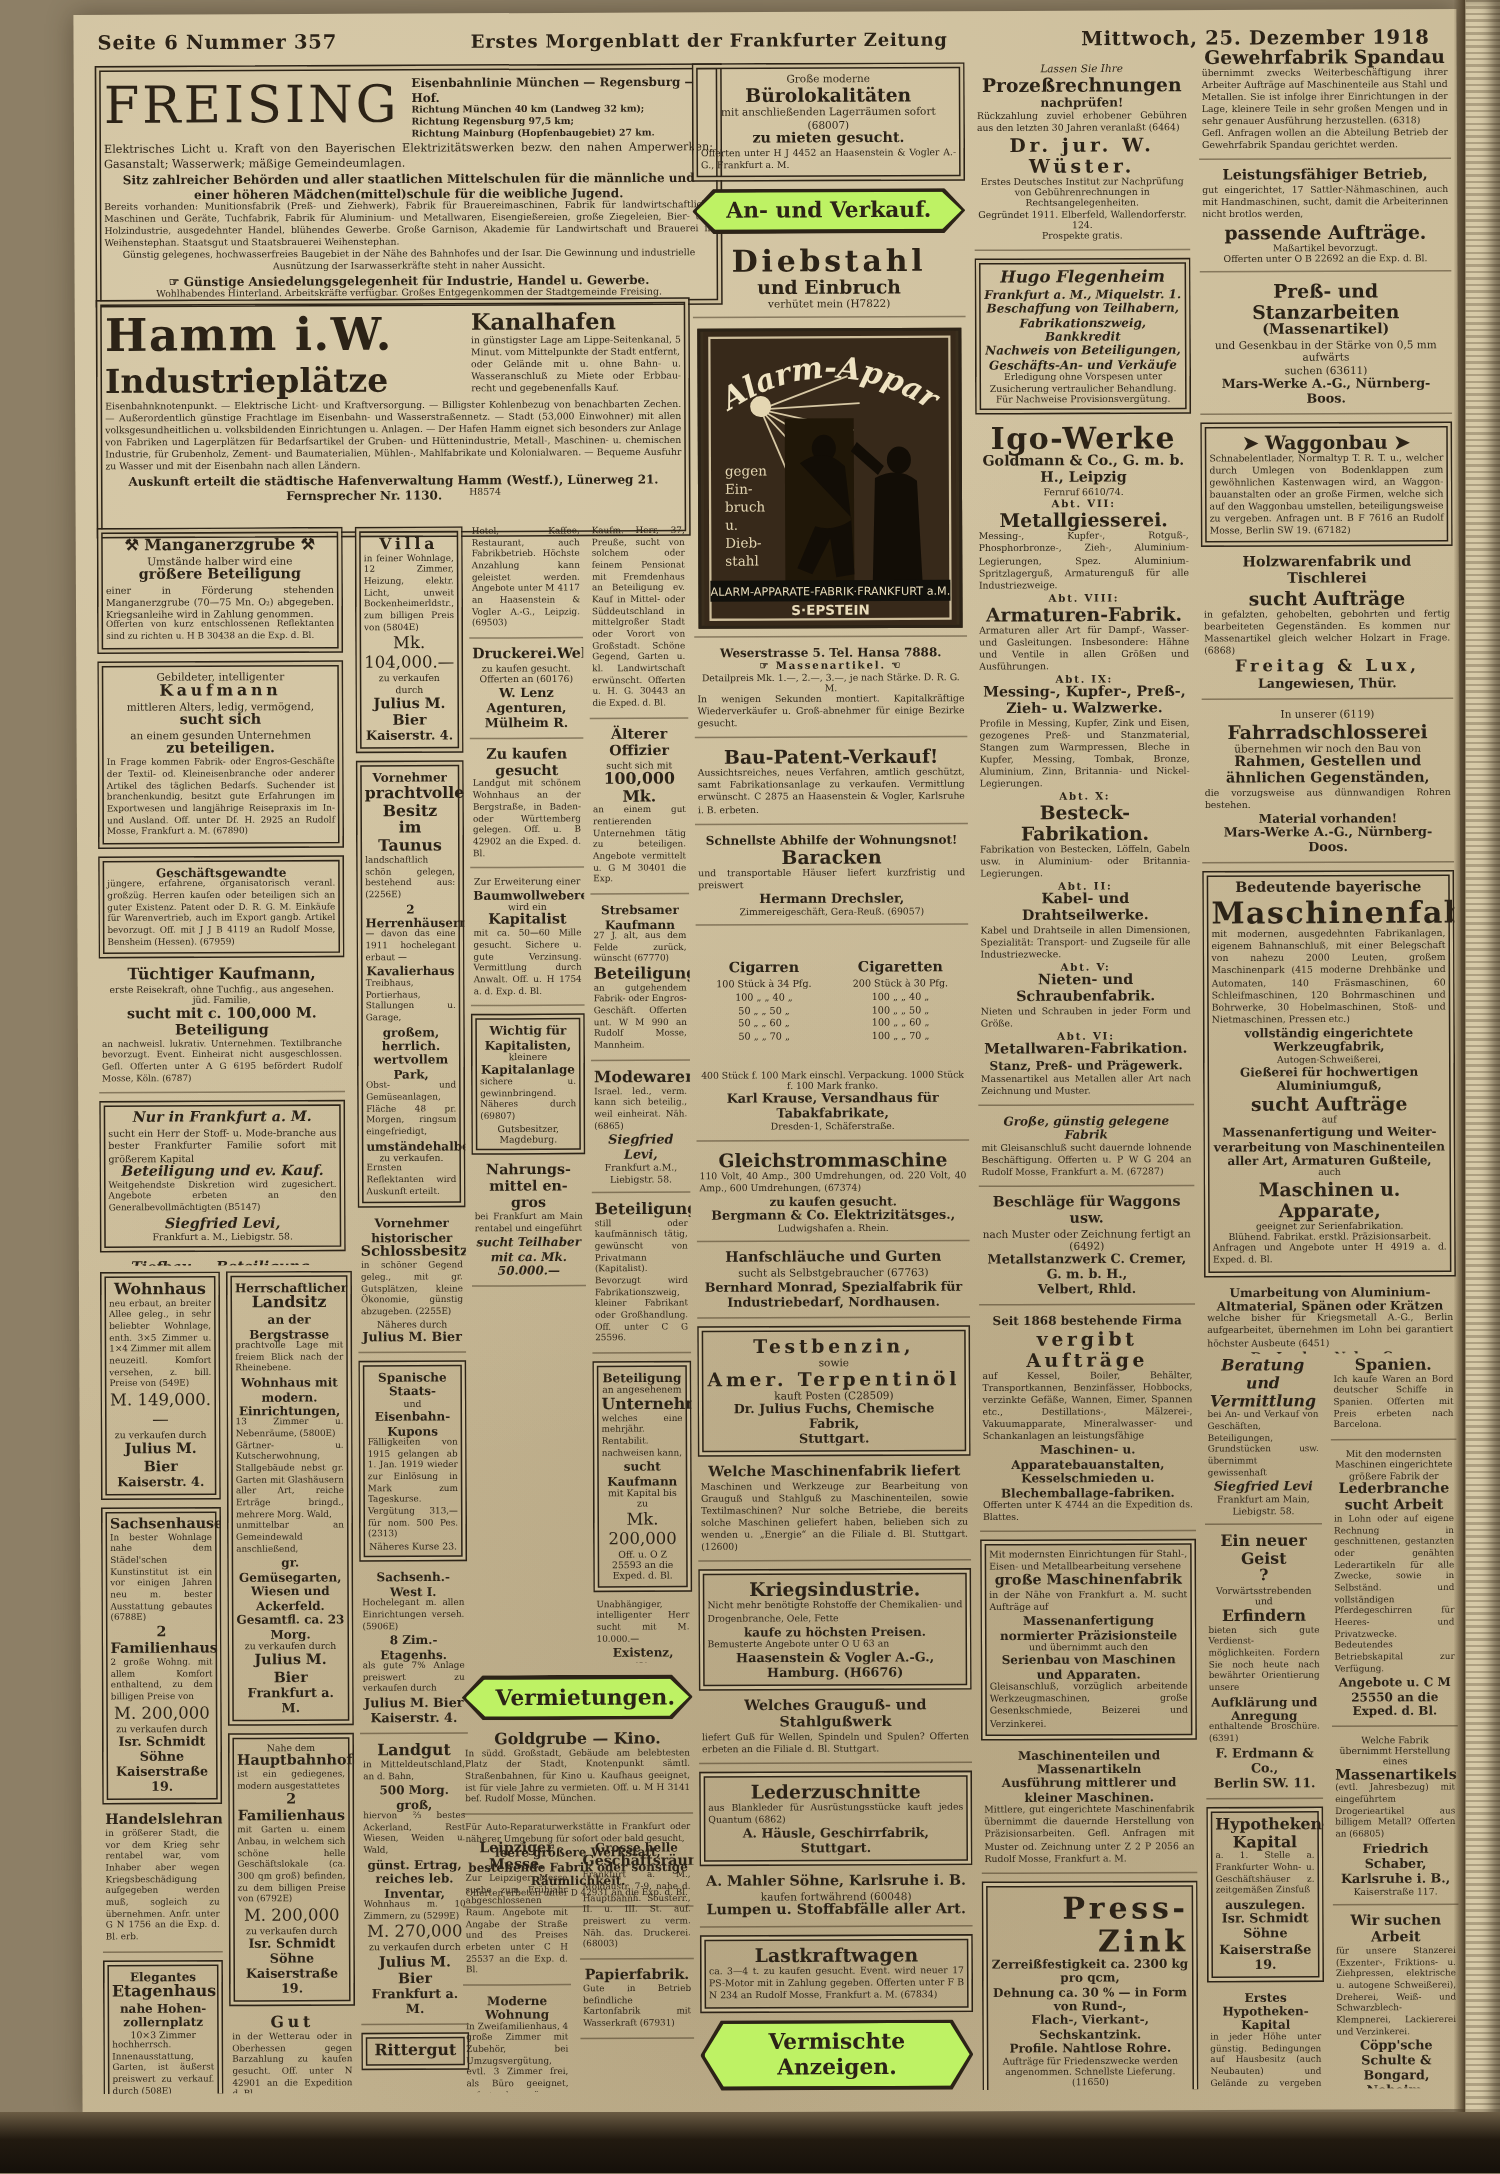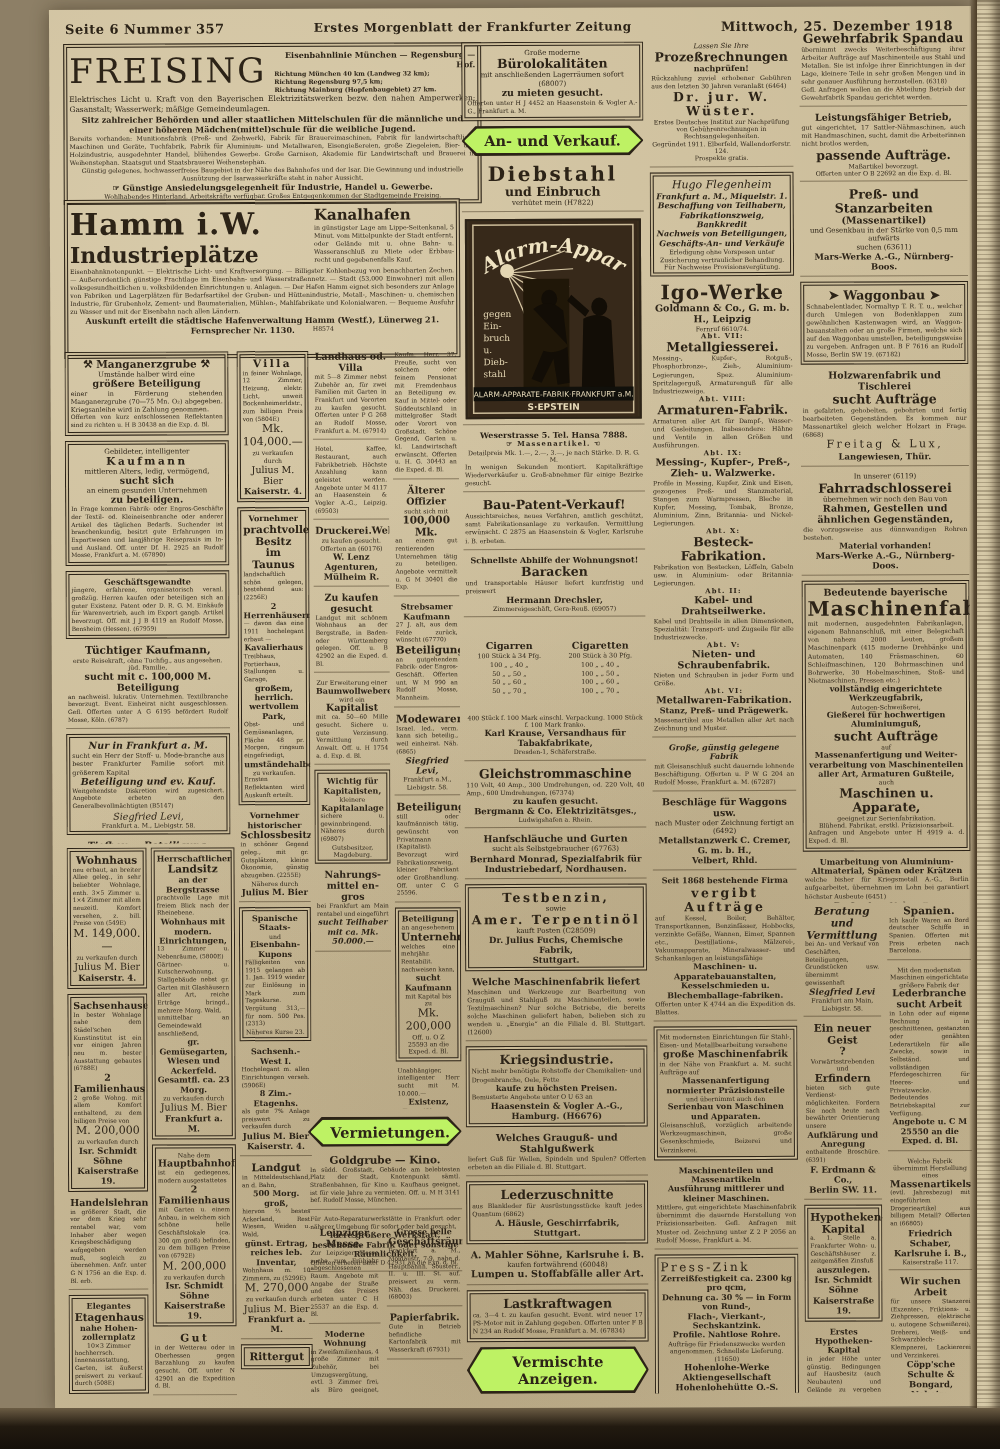--- a/index.html
+++ b/index.html
@@ -27,27 +27,27 @@
 
   .abs{position:absolute;overflow:hidden;}
   .ad{margin:0 0 5px;padding:1px 2px;}
   .ad:not(.bx):not(.banner){border-bottom:1px solid rgba(62,48,28,.5);padding-bottom:4px;}
   .bx{border:1.5px solid #2c2317;box-shadow:0 0 0 2px #cbbc99 inset,0 0 0 3px #2c2317 inset;padding:6px 5px 5px;}
   .ln{line-height:1.18;}
   .b{font-size:7px;text-align:justify;line-height:1.28;}
   .bc{font-size:7px;text-align:center;}
   .bs{font-size:6.2px;text-align:justify;line-height:1.3;}
   .bsc{font-size:6.2px;text-align:center;}
-  .h1{font-size:12px;font-weight:normal;text-align:left;line-height:1.1;}
+  .h1{font-size:20px;font-weight:bold;text-align:right;line-height:1.1;}
   .h2{font-size:12.5px;font-weight:bold;text-align:center;line-height:1.12;}
   .h3{font-size:9.5px;font-weight:bold;text-align:center;line-height:1.15;}
   .h4{font-size:8px;font-weight:bold;text-align:center;}
   .d1{font-size:20px;font-weight:bold;text-align:center;letter-spacing:1px;line-height:1.05;}
   .pr{font-size:13px;font-weight:normal;text-align:center;}
-  .sig{font-size:11px;font-weight:normal;text-align:center;}
+  .sig{font-size:11px;font-weight:bold;text-align:center;}
   .sg2{font-size:8.5px;font-weight:bold;text-align:center;}
   .cap{font-size:6.8px;font-weight:bold;text-align:center;letter-spacing:1.2px;}
   .f{font-family:"DejaVu Serif",serif;}
   .i{font-style:italic;}
   .sp{letter-spacing:2.5px;}
   .cN .b{font-size:6.4px;} .cN .bs{font-size:5.9px;} .cN .h2{font-size:10.5px;} .cN .sig{font-size:9.5px;} .cN .pr{font-size:11px;}
 
   .banner{background:#2c2317;clip-path:polygon(0 50%,14px 0,calc(100% - 14px) 0,100% 50%,calc(100% - 14px) 100%,14px 100%);
         padding:2.5px;margin:4px 0 7px;border-bottom:none;}
   .bnr-in{display:block;background:#bef264;clip-path:polygon(0 50%,13px 0,calc(100% - 13px) 0,100% 50%,calc(100% - 13px) 100%,13px 100%);
@@ -72,21 +72,21 @@
   <div class="hdr">
     <span>Seite 6   Nummer 357</span>
     <span class="mid">Erstes Morgenblatt der Frankfurter Zeitung</span>
     <span>Mittwoch, 25. Dezember 1918</span>
   </div>
 
   <div class="abs bx" style="left:14px;top:34px;width:406px;height:148px;">
     <div style="display:flex;gap:8px;align-items:flex-start;">
       <div style="font-size:34px;font-weight:normal;letter-spacing:2px;font-family:'DejaVu Serif',serif;">FREISING</div>
       <div style="flex:1;">
-        <div class="h4" style="text-align:right;">Eisenbahnlinie  München — Regensburg — Hof.</div>
+        <div class="h4" style="text-align:left;">Eisenbahnlinie  München — Regensburg — Hof.</div>
         <div class="bs" style="font-weight:bold;">Richtung München 40 km (Landweg 32 km);</div>
         <div class="bs" style="font-weight:bold;">Richtung Regensburg 97,5 km;</div>
         <div class="bs" style="font-weight:bold;">Richtung Mainburg (Hopfenbaugebiet) 27 km.</div>
       </div>
     </div>
     <div class="freibody">Elektrisches Licht u. Kraft von den Bayerischen Elektrizitätswerken bezw. den nahen Amperwerken; Gasanstalt; Wasserwerk; mäßige Gemeindeumlagen.</div>
     <div class="h4">Sitz zahlreicher Behörden und aller staatlichen Mittelschulen für die männliche und einer höheren Mädchen(mittel)schule für die weibliche Jugend.</div>
     <div class="bs">Bereits vorhanden: Munitionsfabrik (Preß- und Ziehwerk), Fabrik für Brauereimaschinen, Fabrik für landwirtschaftliche Maschinen und Geräte, Tuchfabrik, Fabrik für Aluminium- und Metallwaren, Eisengießereien, große Ziegeleien, Bier- und Holzindustrie, ausgedehnter Handel, blühendes Gewerbe. Große Garnison, Akademie für Landwirtschaft und Brauerei in Weihenstephan. Staatsgut und Staatsbrauerei Weihenstephan.</div>
     <div class="bs" style="text-align:center;">Günstig gelegenes, hochwasserfreies Baugebiet in der Nähe des Bahnhofes und der Isar. Die Gewinnung und industrielle Ausnützung der Isarwasserkräfte steht in naher Aussicht.</div>
     <div class="h4">☞ Günstige Ansiedelungsgelegenheit für Industrie, Handel u. Gewerbe.</div>
@@ -276,24 +276,20 @@
         <div class="ln pr">M. 270,000</div>
         <div class="ln bsc">zu verkaufen durch</div>
         <div class="ln sig">Julius M. Bier</div>
         <div class="ln sg2">Frankfurt a. M.</div>
       </div>
       <div class="ad bx">
         <div class="ln h2 f">Rittergut</div>
       </div>
     </div>
   <div class="abs cN" style="left:262px;top:342px;width:76px;height:758px;">
-      <div class="ad ">
-        <div class="ln h3 f">Landhaus od. Villa</div>
-        <div class="ln bs">mit 5—8 Zimmer nebst Zubehör an, für zwei Familien mit Garten in Frankfurt und Vororten zu kaufen gesucht. Offerten unter P G 268 an Rudolf Mosse, Frankfurt a. M.  (67914)</div>
-      </div>
       <div class="ad ">
         <div class="ln bs">Hotel, Kaffee, Restaurant, auch Fabrikbetrieb. Höchste Anzahlung kann geleistet werden. Angebote unter M 4117 an Haasenstein &amp; Vogler A.-G., Leipzig.  (69503)</div>
       </div>
       <div class="ad ">
         <div class="ln h3">Druckerei.Weberei</div>
         <div class="ln bsc">zu kaufen gesucht.</div>
         <div class="ln bsc">Offerten an  (60176)</div>
         <div class="ln sg2">W. Lenz Agenturen, Mülheim R.</div>
       </div>
       <div class="ad ">

